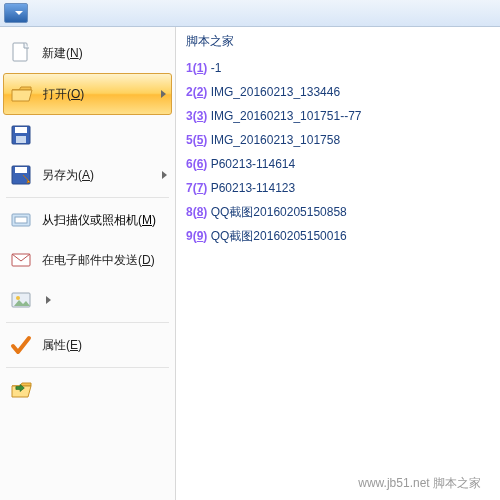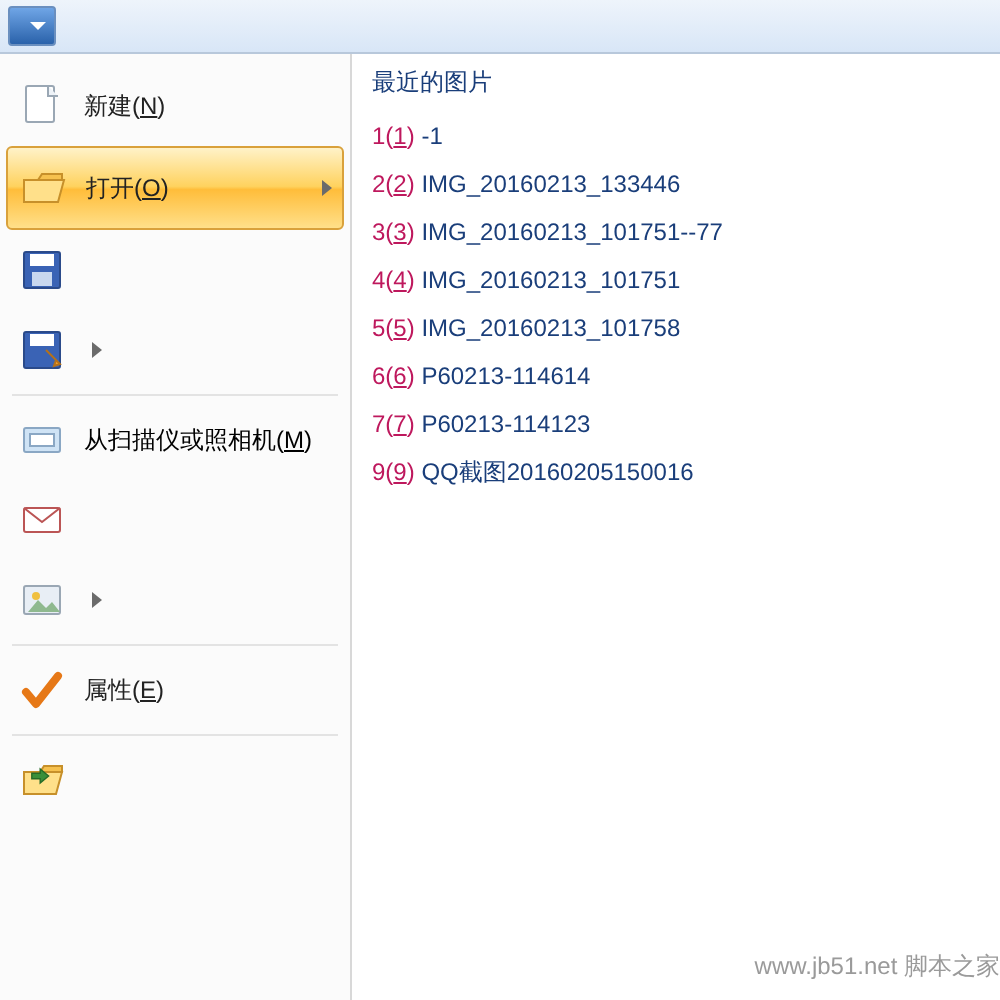--- a/index.html
+++ b/index.html
@@ -14,23 +14,23 @@
   .menu-item.sel{background:linear-gradient(#fff2c8,#ffd25e 48%,#ffbd3a 52%,#ffe08a);border:1px solid #d9a13b;border-radius:3px;margin:0 3px;padding:0 5px;justify-content:space-between;}
   .menu-item.dim .lbl{color:#000000;}
   .sep{height:1px;background:#e3e3e3;margin:2px 6px;}
   .ic{width:26px;height:26px;margin-right:8px;display:flex;align-items:center;justify-content:center;}
   .ic svg{width:24px;height:24px;}
   .lbl{flex:1;white-space:nowrap;}
   .lbl u{text-decoration:underline;}
   .chev{border-top:4px solid transparent;border-bottom:4px solid transparent;border-left:5px solid #6b6b6b;margin-left:4px;}
   .hdr{color:#1a3e7a;font-weight:400;margin-bottom:6px;}
   .recent{color:#1a3e7a;line-height:24px;cursor:default;}
-  .recent span.k{color:#be185d;}
+  .recent span.k{color:#8b5cf6;font-weight:bold;}
   .recent span.k u{text-decoration:underline;}
-  .wm{position:absolute;right:0;bottom:8px;color:#9a9a9a;font-size:12px;}
+  .wm{position:absolute;right:19px;bottom:8px;color:#9a9a9a;font-size:12px;}
 </style>
 </head>
 <body>
 
 <div class="titlebar">
   <div class="appicon"></div>
 </div>
 
 <div class="panel">
   <div class="left" id="left">
@@ -57,37 +57,39 @@
             <use href="#i-save"></use>
           </svg>
         </span>
       </div>
       <div class="menu-item">
         <span class="ic">
           <svg viewBox="0 0 24 24">
             <use href="#i-saveas"></use>
           </svg>
         </span>
+        <span class="lbl">另存为(<u>A</u>)</span>
         <span class="chev"></span>
       </div>
       <div class="sep"></div>
       <div class="menu-item dim">
         <span class="ic">
           <svg viewBox="0 0 24 24">
             <use href="#i-scan"></use>
           </svg>
         </span>
         <span class="lbl">从扫描仪或照相机(<u>M</u>)</span>
       </div>
       <div class="menu-item">
         <span class="ic">
           <svg viewBox="0 0 24 24">
             <use href="#i-email"></use>
           </svg>
         </span>
+        <span class="lbl">在电子邮件中发送(<u>D</u>)</span>
       </div>
       <div class="menu-item dim">
         <span class="ic">
           <svg viewBox="0 0 24 24">
             <use href="#i-wallpaper"></use>
           </svg>
         </span>
         <span class="chev"></span>
       </div>
       <div class="sep"></div>
@@ -102,29 +104,29 @@
       <div class="sep"></div>
       <div class="menu-item">
         <span class="ic">
           <svg viewBox="0 0 24 24">
             <use href="#i-exit"></use>
           </svg>
         </span>
       </div>
     </div>
   <div class="right">
-    <div class="hdr">最近的图片</div>
+    <div class="hdr">脚本之家</div>
     <div id="recent">
         <div class="recent"><span class="k">1(<u>1</u>)</span>  -1</div>
         <div class="recent"><span class="k">2(<u>2</u>)</span>  IMG_20160213_133446</div>
         <div class="recent"><span class="k">3(<u>3</u>)</span>  IMG_20160213_101751--77</div>
-        <div class="recent"><span class="k">4(<u>4</u>)</span>  IMG_20160213_101751</div>
         <div class="recent"><span class="k">5(<u>5</u>)</span>  IMG_20160213_101758</div>
         <div class="recent"><span class="k">6(<u>6</u>)</span>  P60213-114614</div>
         <div class="recent"><span class="k">7(<u>7</u>)</span>  P60213-114123</div>
+        <div class="recent"><span class="k">8(<u>8</u>)</span>  QQ截图20160205150858</div>
         <div class="recent"><span class="k">9(<u>9</u>)</span>  QQ截图20160205150016</div>
       </div>
     <div class="wm">www.jb51.net  脚本之家</div>
   </div>
 </div>
 
 <svg width="0" height="0" style="position:absolute">
   <defs>
     <g id="i-new">
         <rect x="4" y="2" width="14" height="18" rx="1" fill="#fff" stroke="#9aa7b4"></rect>

